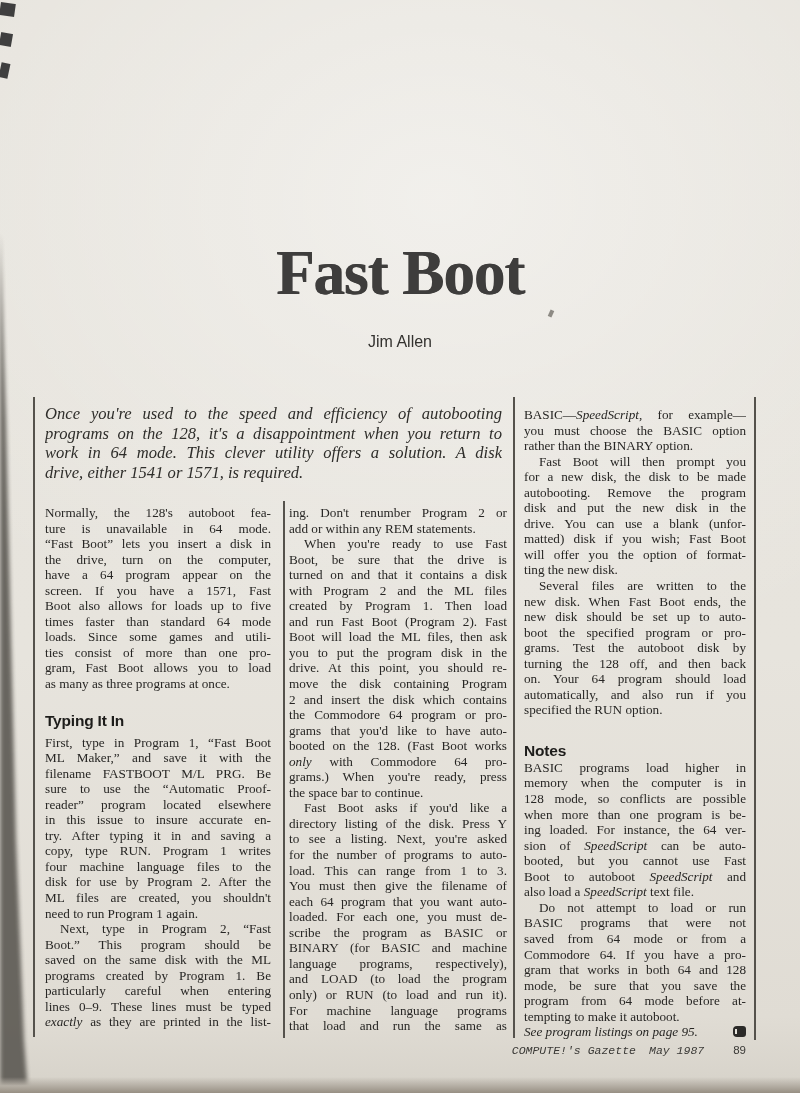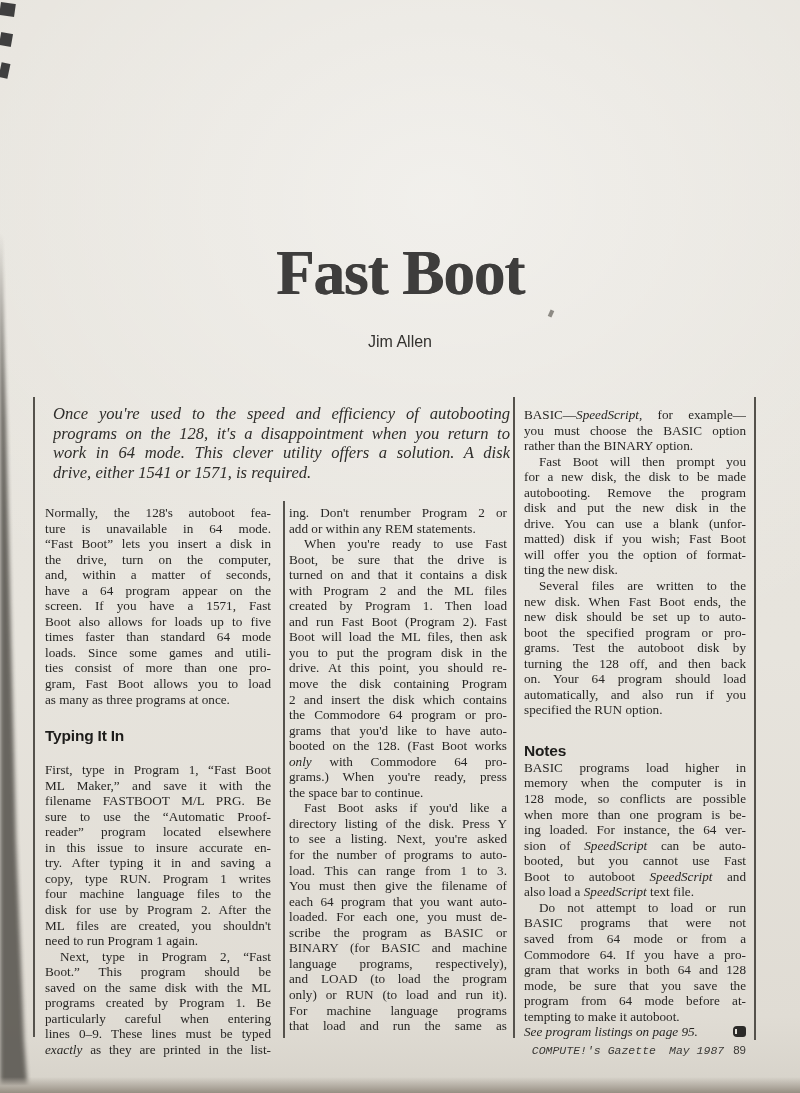--- a/index.html
+++ b/index.html
@@ -18,44 +18,44 @@
   
   .title{position:absolute;left:0;right:0;top:237px;text-align:center;
          font-family:"Liberation Serif",serif;font-weight:700;font-size:63px;
          letter-spacing:-1px;color:#3e3d3c;text-shadow:.6px 0 0 #3e3d3c;}
   .byline{position:absolute;left:0;right:0;top:333px;text-align:center;
           font-family:"Liberation Sans",sans-serif;font-size:16px;color:#33322f;}
   
   .vrule{position:absolute;width:2px;background:#55524c;}
   
   .intro{position:absolute;left:45px;top:404px;width:457px;color:#2e2d2a;
-         font-style:italic;font-size:16.6px;margin-left:8px;}
+         font-style:italic;font-size:16.6px;}
   .iline{height:19.5px;line-height:19.5px;overflow:hidden;white-space:normal;
          text-align:justify;text-align-last:justify;}
   .iline.last{text-align-last:left;}
   
   .col{position:absolute;color:#272624;font-size:13.2px;}
   .line{height:15.55px;line-height:15.55px;overflow:hidden;position:relative;
         text-align:justify;text-align-last:justify;}
   .line.last{text-align-last:left;}
   .line.ind{padding-left:15px;}
   .col-heading{font-family:"Liberation Sans",sans-serif;font-weight:700;
         font-size:15.5px;color:#1d1c1a;height:19px;line-height:19px;
         letter-spacing:-.2px;}
-  .col-heading.h-typing{margin-top:19px;margin-bottom:17px;}
+  .col-heading.h-typing{margin-top:19px;margin-bottom:5px;}
   .col-heading.h-notes{margin-top:23px;}
   .endmark{position:absolute;right:0;top:2px;width:13px;height:11px;
         background:#2b2a28;border-radius:4px 3px 3px 4px;}
   .endmark::after{content:"";position:absolute;left:2px;top:3px;width:2px;height:5px;background:#e6e3dc;}
   
   .folio{position:absolute;top:1044px;right:54px;font-family:"Liberation Sans",sans-serif;
          font-size:11.5px;color:#3a3936;white-space:nowrap;}
   .folio .mag,.folio .issue{font-style:italic;font-family:Liberation Mono, monospace;}
   .folio .issue{margin-left:13px;}
-  .folio .pageno{margin-left:9px;font-style:normal;}
+  .folio .pageno{margin-left:29px;font-style:normal;}
 </style>
 </head>
 <body>
 
 <div class="page">
 
   <div class="speck" style="left:0;top:3px;width:15px;height:13px;transform:rotate(8deg);"></div>
   <div class="speck" style="left:0;top:33px;width:12px;height:13px;transform:rotate(10deg);"></div>
   <div class="speck" style="left:0;top:63px;width:9px;height:15px;transform:rotate(12deg);"></div>
   <svg class="edge-wedge" viewBox="0 0 34 1093" preserveAspectRatio="none">
@@ -77,21 +77,20 @@
       <div class="iline">programs on the 128, it's a disappointment when you return to</div>
       <div class="iline">work in 64 mode. This clever utility offers a solution. A disk</div>
       <div class="iline last">drive, either 1541 or 1571, is required.</div>
     </div>
 
   <div class="col" style="left:45px;top:505px;width:226px;">
       <div class="line">Normally, the 128's autoboot fea-</div>
       <div class="line">ture is unavailable in 64 mode.</div>
       <div class="line">“Fast Boot” lets you insert a disk in</div>
       <div class="line">the drive, turn on the computer,</div>
-      <div class="line">and, within a matter of seconds,</div>
       <div class="line">have a 64 program appear on the</div>
       <div class="line">screen. If you have a 1571, Fast</div>
       <div class="line">Boot also allows for loads up to five</div>
       <div class="line">times faster than standard 64 mode</div>
       <div class="line">loads. Since some games and utili-</div>
       <div class="line">ties consist of more than one pro-</div>
       <div class="line">gram, Fast Boot allows you to load</div>
       <div class="line last">as many as three programs at once.</div>
       <div class="col-heading h-typing">Typing It In</div>
       <div class="line">First, type in Program 1, “Fast Boot</div>

